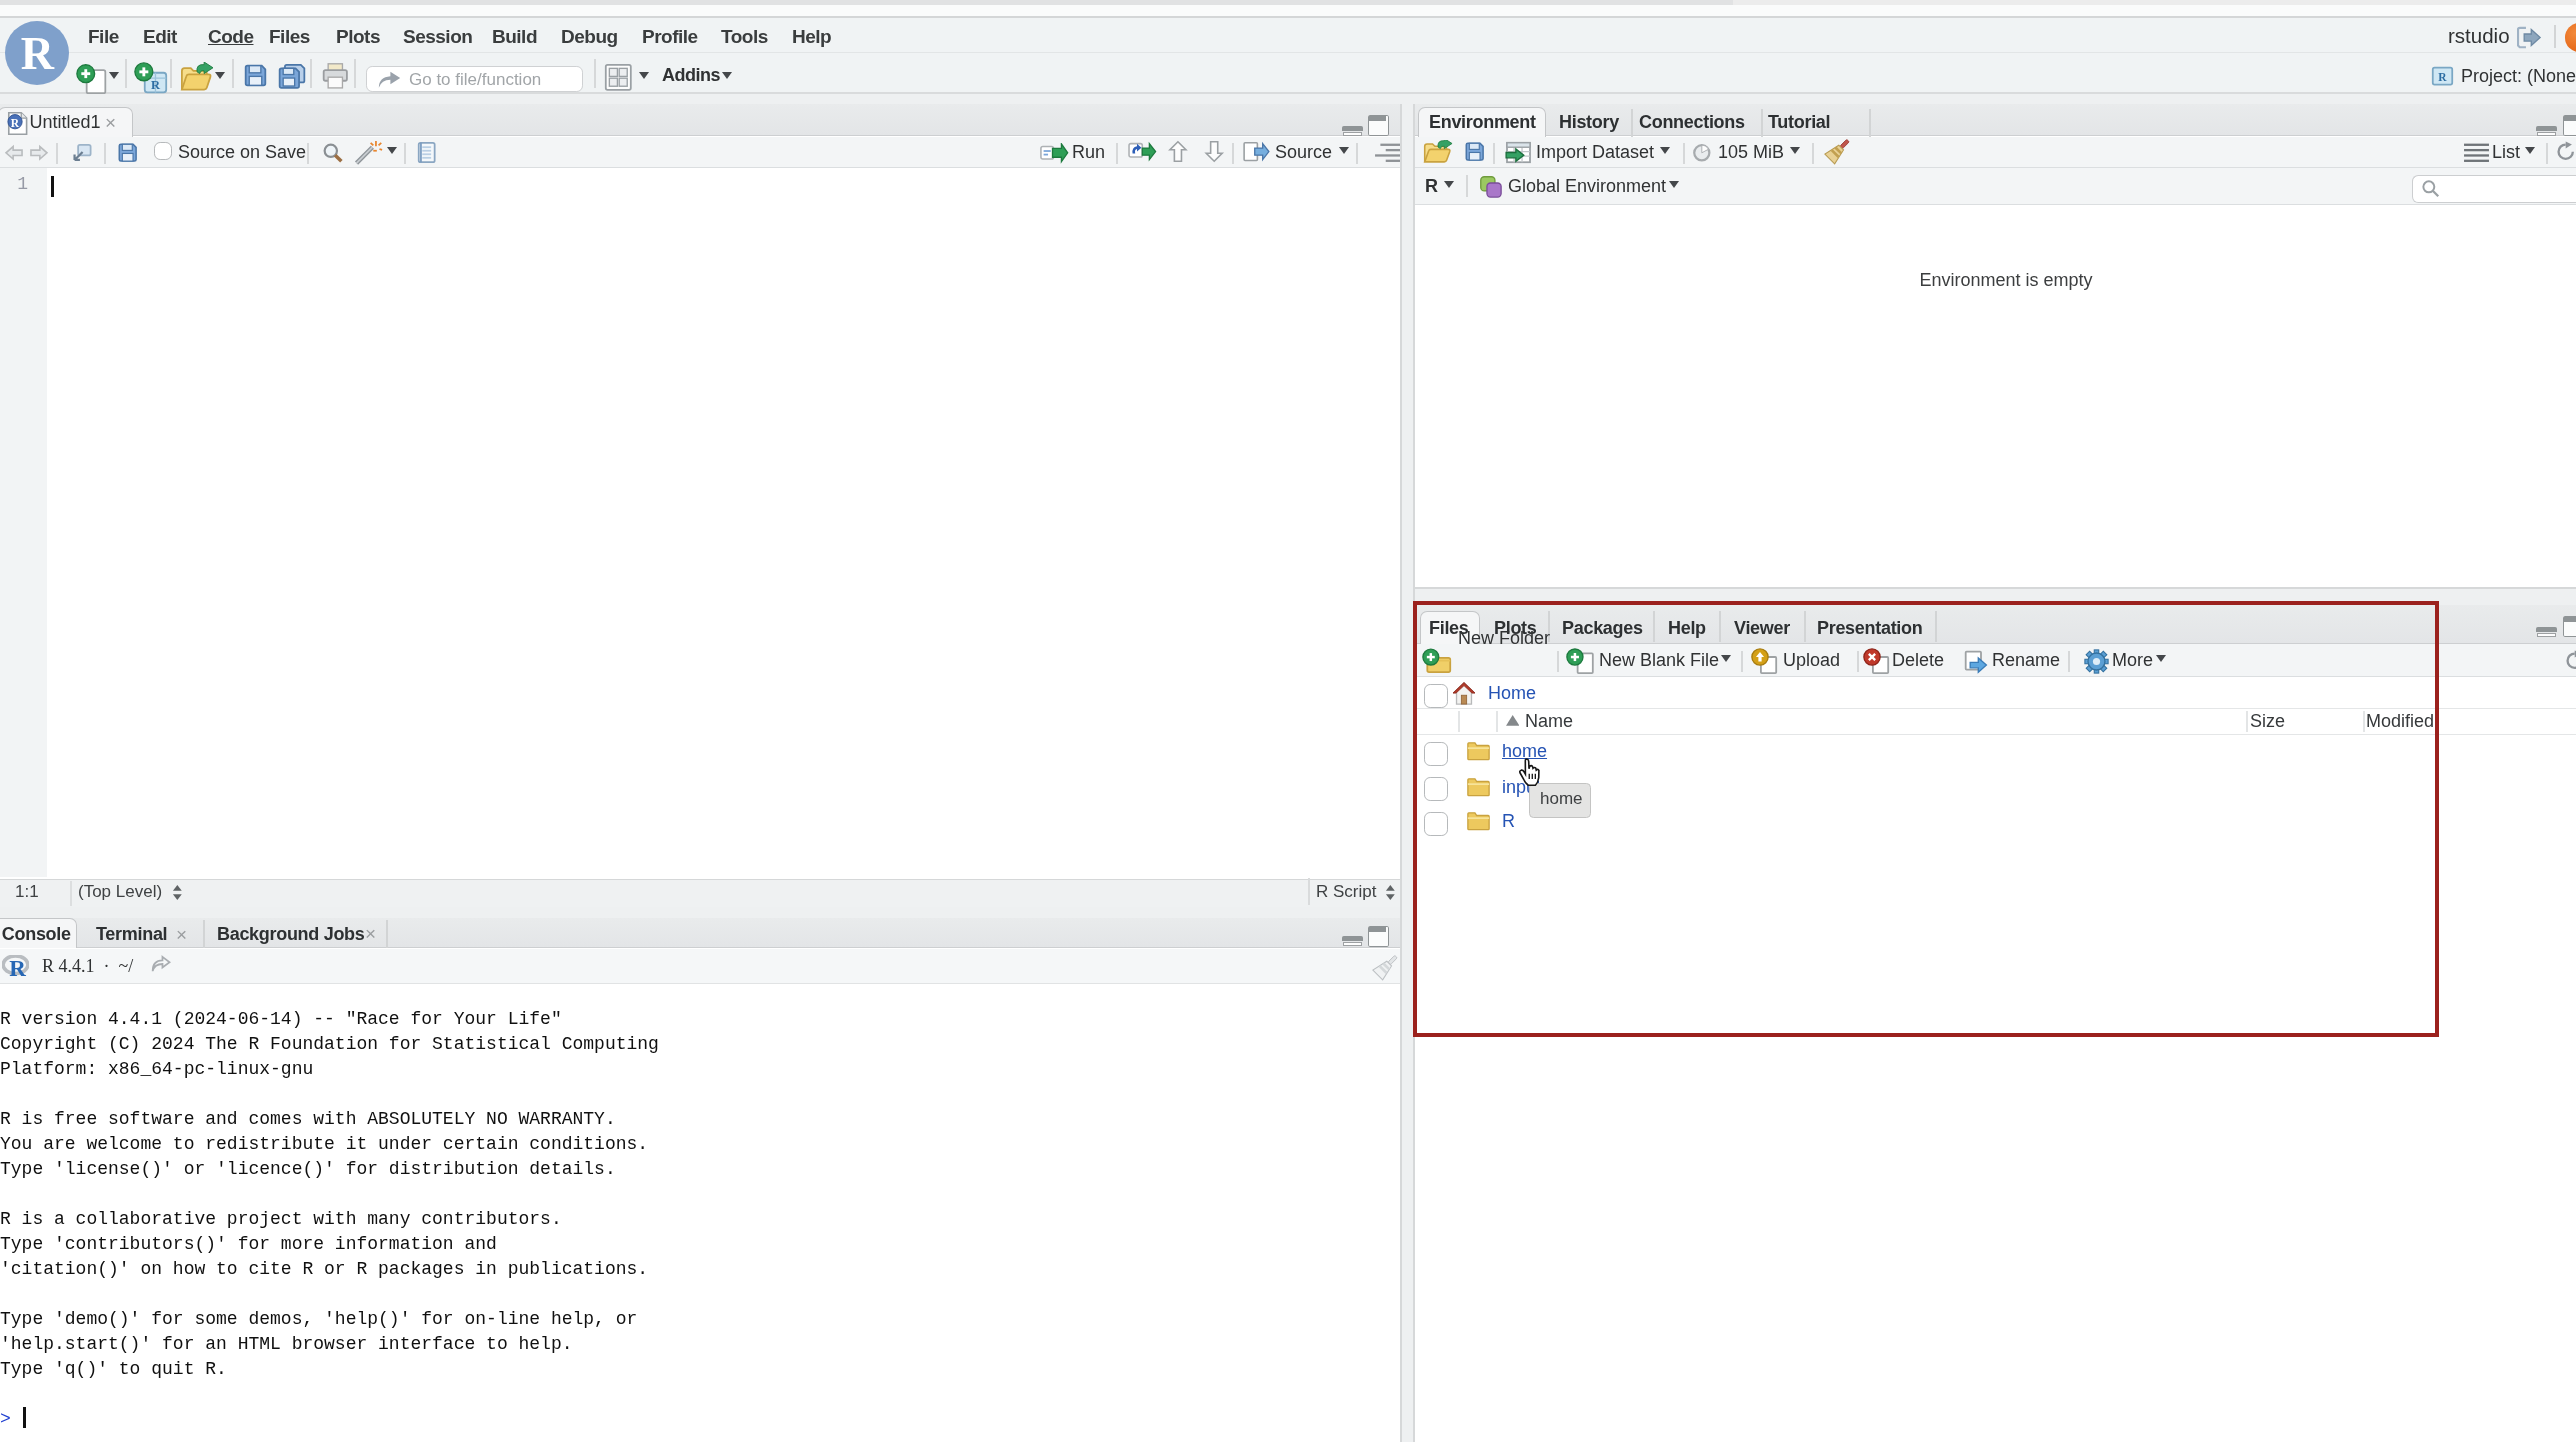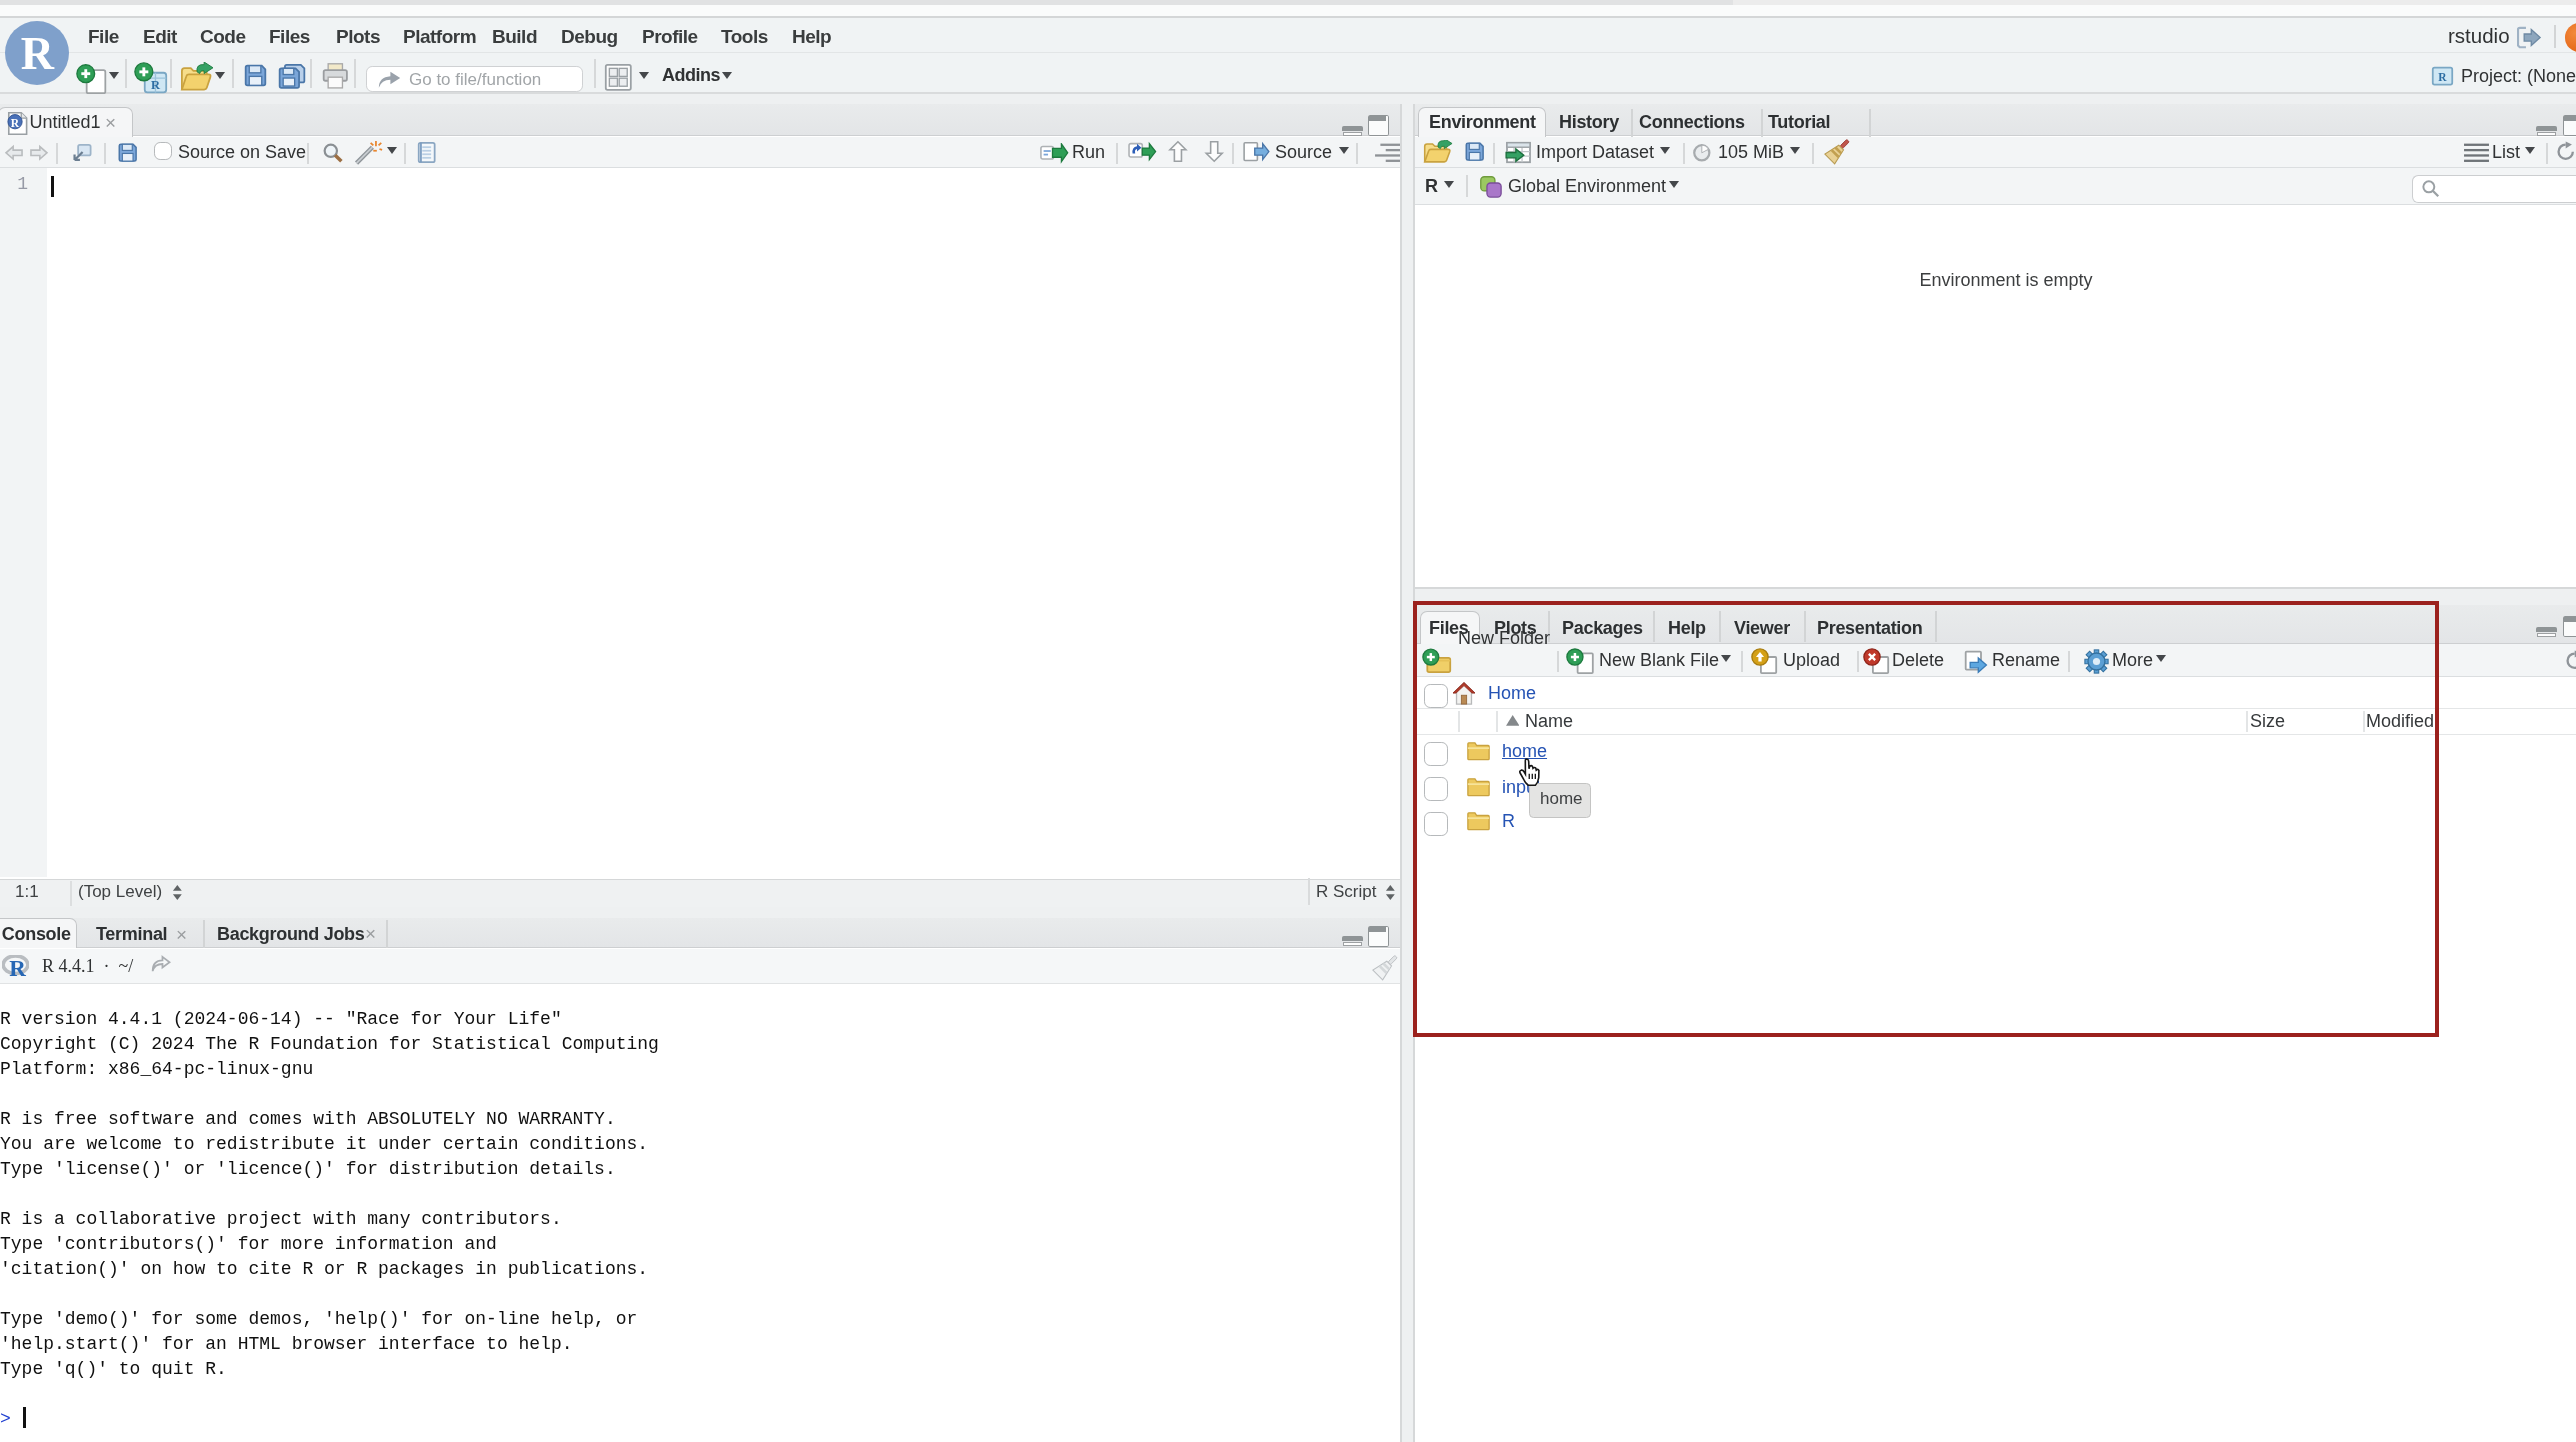--- a/index.html
+++ b/index.html
@@ -40,24 +40,24 @@
   <div class="abs" style="left:0;top:92px;width:2576px;height:1.8px;background:#d9dbdc;"></div>
 
   <div class="abs" style="left:0;top:94px;width:2576px;height:10.7px;background:#eef0f1;"></div>
 
   <div class="abs" style="left:5.4px;top:21.4px;width:64px;height:64px;border-radius:50%;background:#7fa0cb;"></div>
   <div class="abs" style="left:5.4px;top:21.4px;width:64px;height:64px;text-align:center;font-family:'Liberation Serif',serif;font-weight:700;font-size:46px;color:#fff;line-height:66px;">R</div>
 
   <div class="abs" style="top:26px;height:27px;font-size:19px;font-weight:700;color:#3a3d3e;letter-spacing:-0.5px;">
     <span class="abs" style="left:88px;">File</span>
     <span class="abs" style="left:143px;">Edit</span>
-    <span class="abs" style="left:200px;">Code</span>
+    <span class="abs" style="left:208px;text-decoration:underline;">Code</span>
     <span class="abs" style="left:269px;">Files</span>
     <span class="abs" style="left:336px;">Plots</span>
-    <span class="abs" style="left:403px;">Platform</span>
+    <span class="abs" style="left:403px;">Session</span>
     <span class="abs" style="left:492px;">Build</span>
     <span class="abs" style="left:561px;">Debug</span>
     <span class="abs" style="left:642px;">Profile</span>
     <span class="abs" style="left:721px;">Tools</span>
     <span class="abs" style="left:792px;">Help</span>
   </div>
 
   <div class="lbl" style="left:2448px;top:24px;font-size:20.5px;color:#2f3132;">rstudio</div>
   <svg class="abs" style="left:2517px;top:26px;" width="25" height="23" viewBox="0 0 28 26">
     <path d="M10 2 L3 2 Q1 2 1 4 L1 22 Q1 22 3 24 L10 24" fill="none" stroke="#9fb2c4" stroke-width="2.5"></path>

